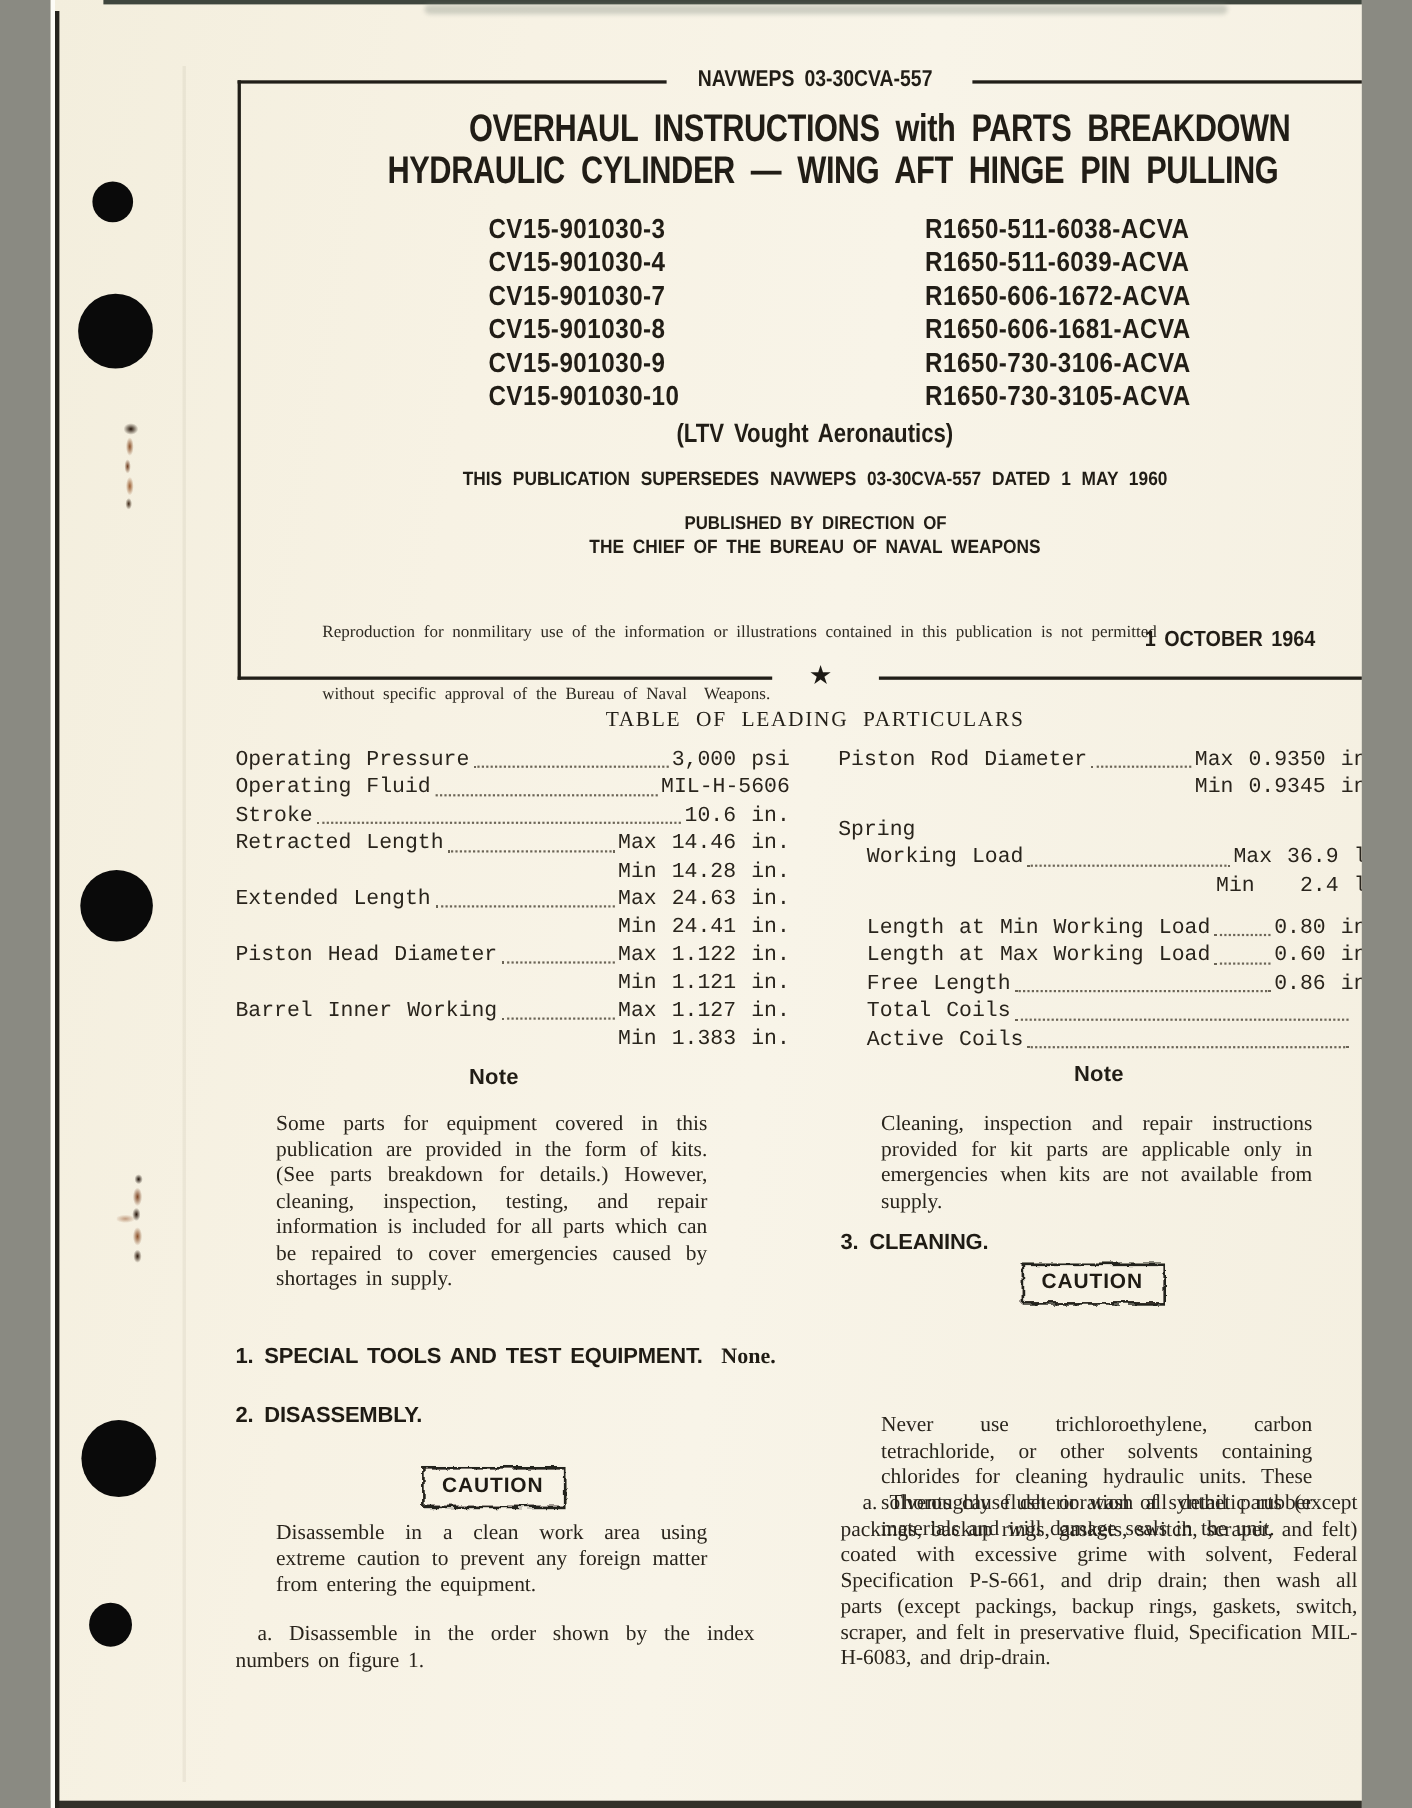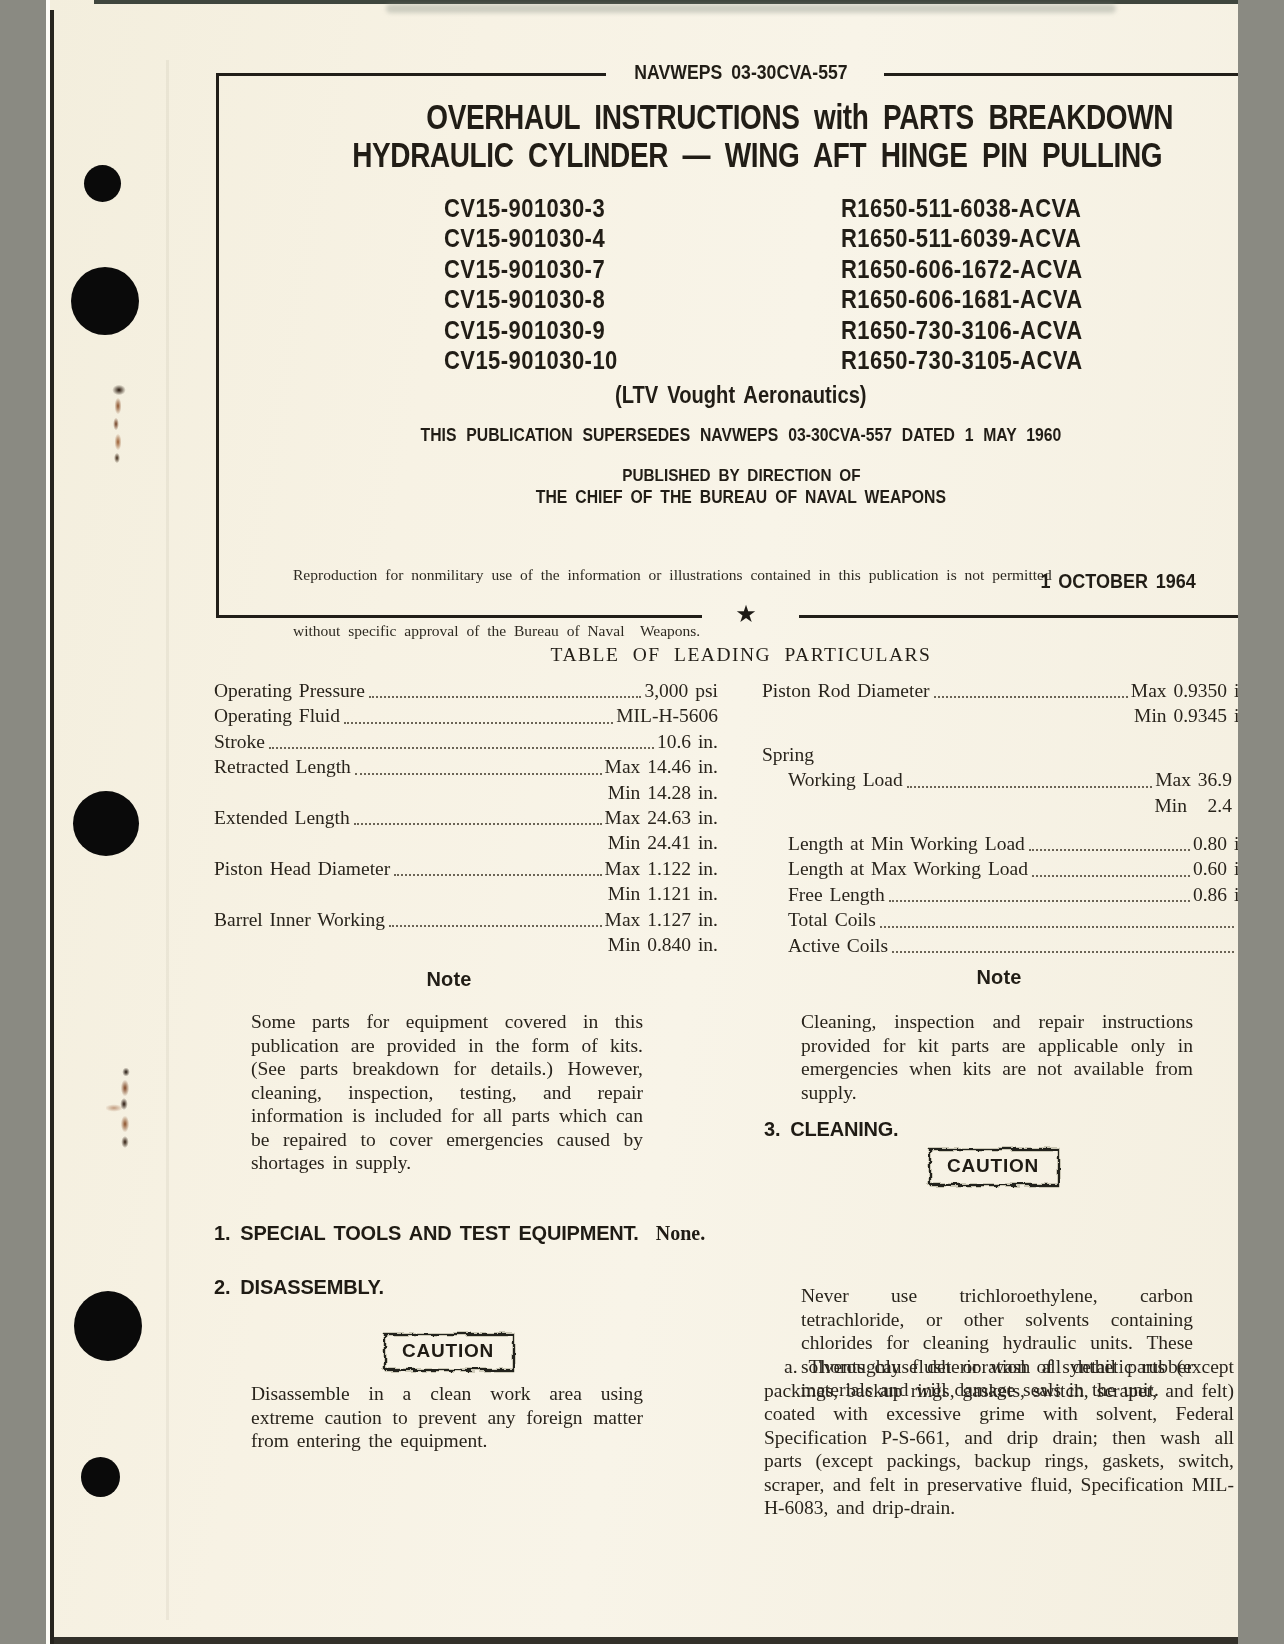--- a/index.html
+++ b/index.html
@@ -63,21 +63,21 @@
   .pub1{top:393px;font-size:17px;word-spacing:4px;}
   .pub2{top:414px;font-size:17.5px;word-spacing:4px;}
   .repro{position:absolute;left:77px;top:456px;width:890px;font-size:15.5px;line-height:18.5px;color:#2e2a22;word-spacing:4px;white-space:pre-wrap;}
   .datebox{position:absolute;right:62px;top:497px;font-size:20px;word-spacing:3px;}
   .star{position:absolute;left:676px;top:600px;width:48px;text-align:center;font-size:24px;color:#1d1a15;}
   
   .ptitle{position:absolute;left:170px;top:644px;width:1050px;text-align:center;font-size:19.5px;letter-spacing:1.5px;word-spacing:7px;color:#231f18;}
   .ptable{position:absolute;top:678px;font-size:19.5px;color:#29241c;}
   .ptable-left{left:168px;width:504px;}
   .ptable-right{left:716px;width:492px;}
-  .trow{display:flex;align-items:center;height:25.4px;line-height:25.4px;}
+  .trow{display:flex;align-items:center;height:25.4px;line-height:25.4px;font-family:Liberation Mono, monospace;}
   .tgap{height:13px;}
   .tindent{padding-left:26px;}
   .tlabel{white-space:nowrap;word-spacing:2px;}
   .tleader{flex:1 1 auto;min-width:8px;border-bottom:2px dotted #6b645666;border-bottom-color:#6b6456;align-self:flex-end;margin:0 3px 5px 4px;}
   .tleader.hiddenlead{border-bottom:none;}
   .tvalue{white-space:pre;word-spacing:2px;}
   
   .note-title{position:absolute;font-family:"Liberation Sans",sans-serif;font-weight:700;font-size:20px;text-align:center;color:#211d16;letter-spacing:0.2px;}
   .body-p{position:absolute;font-size:19.5px;line-height:23.5px;text-align:justify;word-spacing:3px;color:#29241c;}
   .sec{position:absolute;white-space:nowrap;font-family:"Liberation Sans",sans-serif;font-weight:700;font-size:20px;letter-spacing:-0.2px;word-spacing:3px;color:#1f1b14;}
@@ -204,21 +204,21 @@
         <span class="tvalue">Min 1.121 in.</span>
       </div>
       <div class="trow">
         <span class="tlabel">Barrel Inner Working</span>
         <span class="tleader"></span>
         <span class="tvalue">Max 1.127 in.</span>
       </div>
       <div class="trow">
         <span class="tlabel"></span>
         <span class="tleader hiddenlead"></span>
-        <span class="tvalue">Min 0.840 in.</span>
+        <span class="tvalue">Min 1.383 in.</span>
       </div>
     </div>
   <div id="ptable-right" class="ptable ptable-right">
       <div class="trow">
         <span class="tlabel">Piston Rod Diameter</span>
         <span class="tleader"></span>
         <span class="tvalue">Max 0.9350 in.</span>
       </div>
       <div class="trow">
         <span class="tlabel"></span>
@@ -281,20 +281,21 @@
   </div>
 
   <div class="caution" style="left:333px;top:1327px;">
     <svg width="138" height="48" viewBox="0 0 138 48">
       <rect x="5" y="6" width="128" height="36" fill="none" stroke="#23201b" stroke-width="2.4" filter="url(#squiggle)"></rect>
     </svg>
     <span class="clabel">CAUTION</span>
   </div>
 
   <div class="body-p" style="left:205px;top:1382px;width:392px;">Disassemble in a clean work area using extreme caution to prevent any foreign matter from entering the equipment.</div>
+  <div class="body-p indent1" style="left:168px;top:1474px;width:472px;">a. Disassemble in the order shown by the index numbers on figure 1.</div>
 
   <div class="note-title" style="left:718px;top:966px;width:470px;">Note</div>
   <div class="body-p" style="left:755px;top:1010px;width:392px;">Cleaning, inspection and repair instructions provided for kit parts are applicable only in emergencies when kits are not available from supply.</div>
 
   <div class="sec" style="left:718px;top:1118px;">
     <span class="snum">3.</span><span>CLEANING.</span>
   </div>
 
   <div class="caution" style="left:878px;top:1142px;">
     <svg width="138" height="48" viewBox="0 0 138 48">

